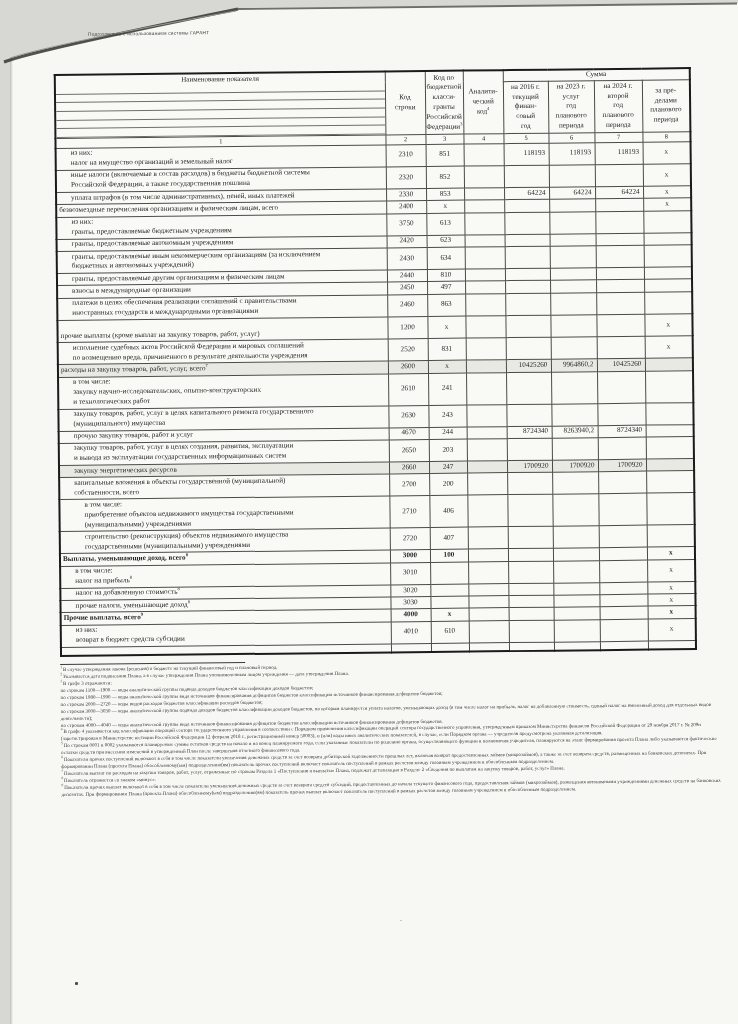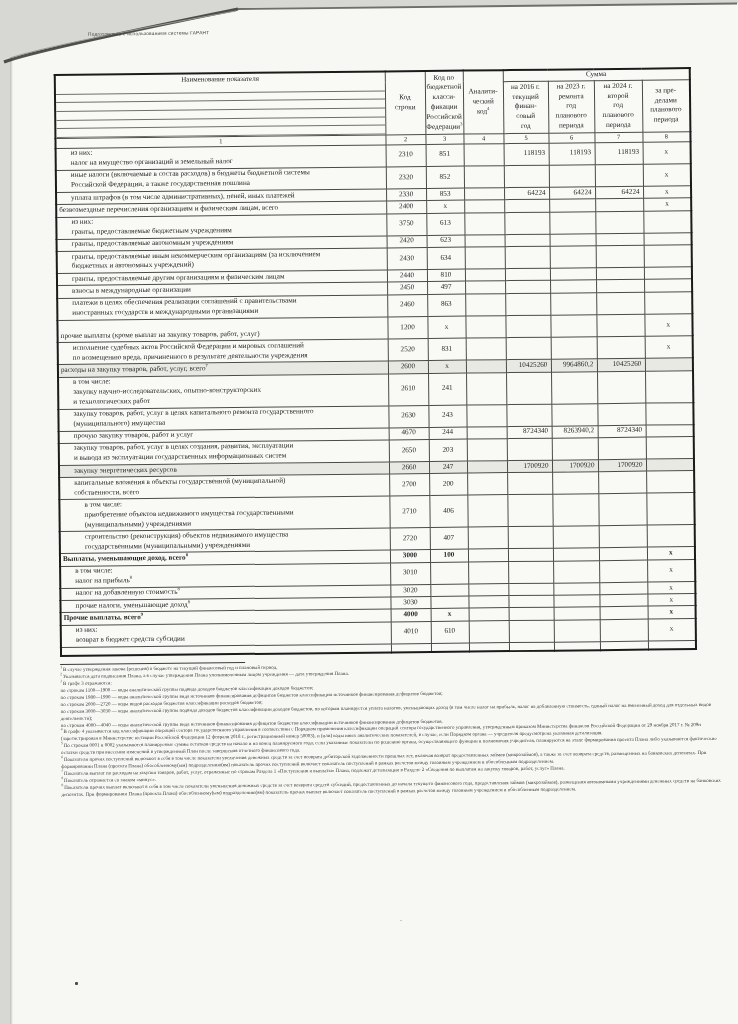--- a/index.html
+++ b/index.html
@@ -115,42 +115,42 @@
             <div class="hl"></div>
         </td>
         <td class="hcell" rowspan="2">
             <div>Код</div>
             <div>строки</div>
           </td>
         <td class="hcell" rowspan="2">
             <div>Код по</div>
             <div>бюджетной</div>
             <div>класси-</div>
-            <div>фикации</div>
+            <div>гранты</div>
             <div>Российской</div>
             <div>Федерации<sup>3</sup></div>
           </td>
         <td class="hcell" rowspan="2">
             <div>Аналити-</div>
             <div>ческий</div>
             <div>код<sup>4</sup></div>
           </td>
         <td class="hcell h-sum" colspan="4">Сумма</td>
       </tr>
       <tr>
         <td class="hcell">
             <div>на 2016 г.</div>
             <div>текущий</div>
             <div>финан-</div>
             <div>совый</div>
             <div>год</div>
           </td>
         <td class="hcell">
             <div>на 2023 г.</div>
-            <div>ремонта</div>
+            <div>услуг</div>
             <div>год</div>
             <div>планового</div>
             <div>периода</div>
           </td>
         <td class="hcell">
             <div>на 2024 г.</div>
             <div>второй</div>
             <div>год</div>
             <div>планового</div>
             <div>периода</div>

